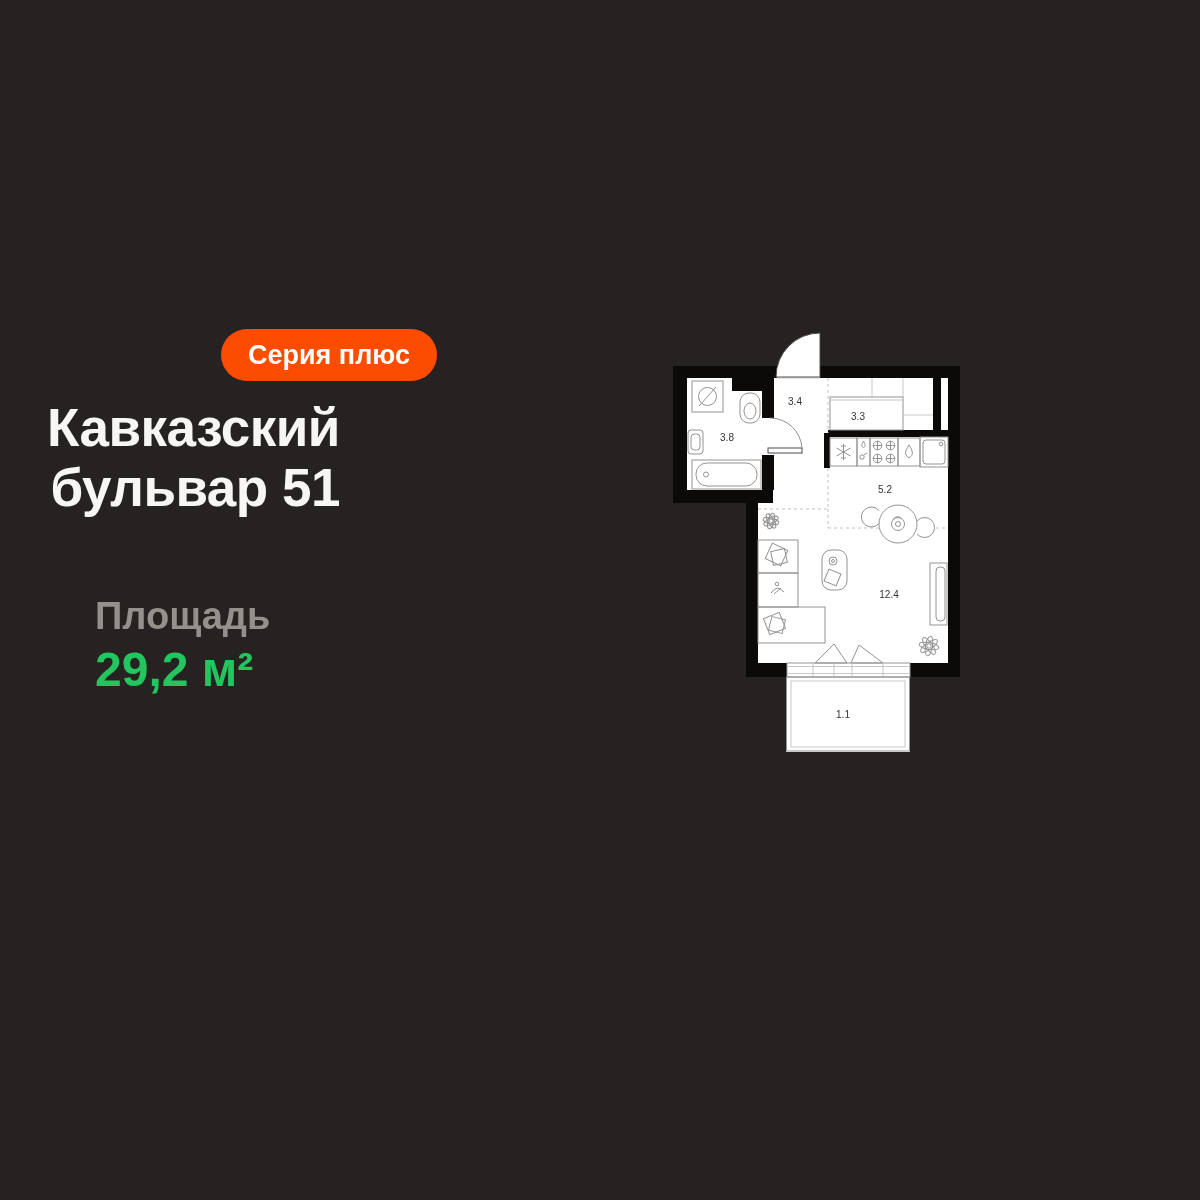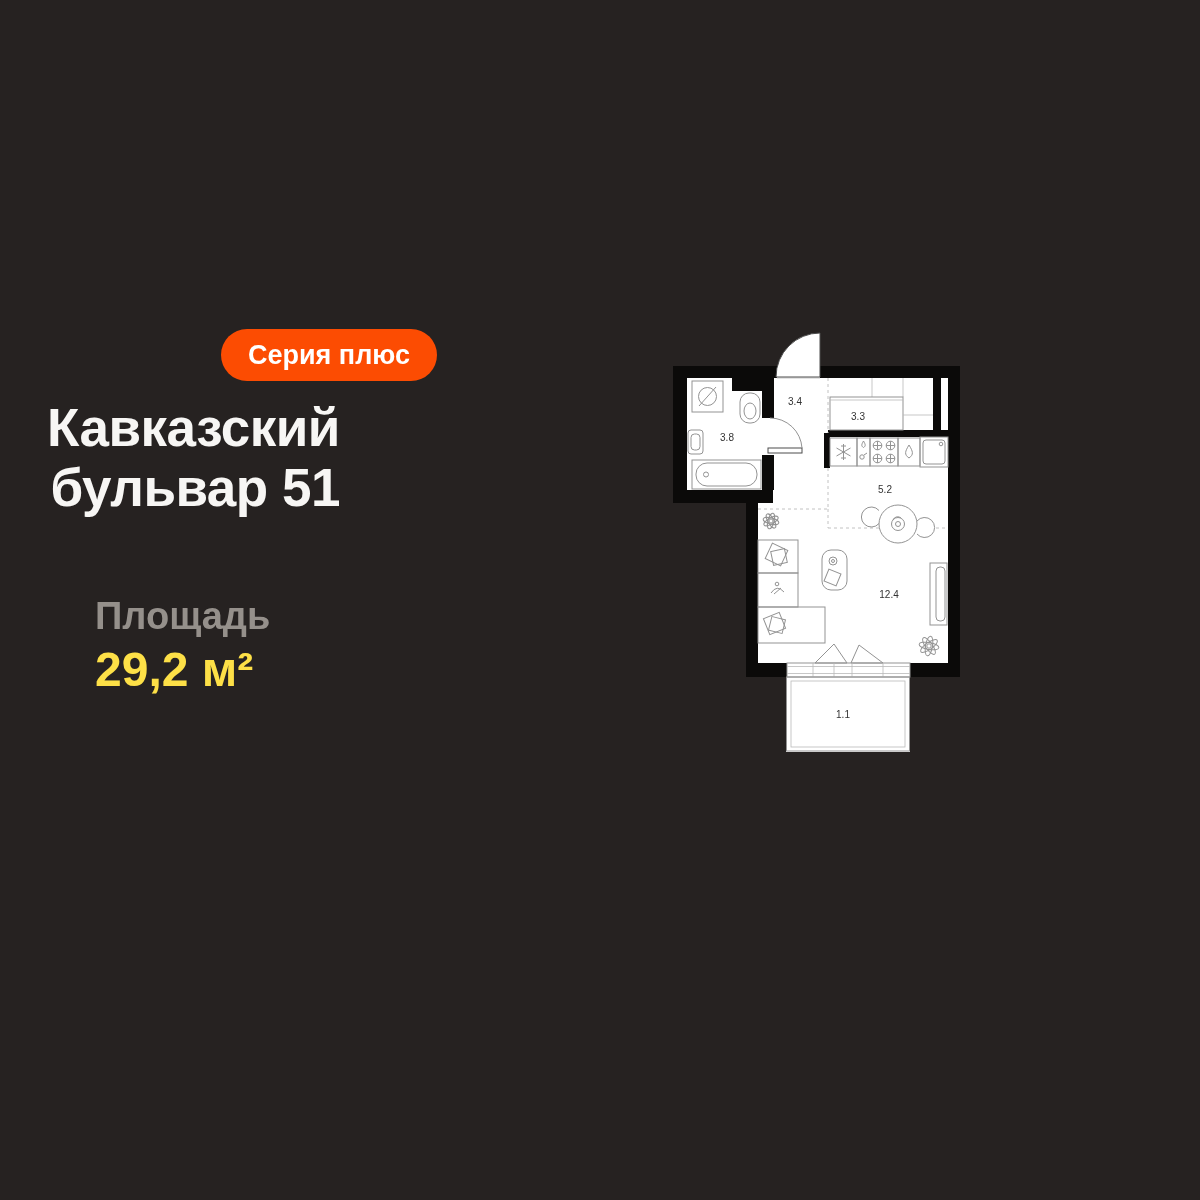--- a/index.html
+++ b/index.html
@@ -31,21 +31,21 @@
     color:#F7F6F4;
     font-size:53px;font-weight:700;
     line-height:60px;letter-spacing:-0.5px;text-align:right;
   }
   .area-block{position:absolute;left:47px;top:594px;margin-left:48px;}
   .area-label{
     color:#95908B;
     font-size:38px;font-weight:600;line-height:44px;
   }
   .area-value{
-    color:#fde047;
+    color:#22c55e;
     font-size:48px;font-weight:700;line-height:56px;
     margin-top:4px;
   }
   .floorplan{
     position:absolute;left:660px;top:322px;
     width:302px;height:432px;
   }
   svg text{
     font-family:"Liberation Sans", sans-serif;
     font-size:10px;fill:#333;

